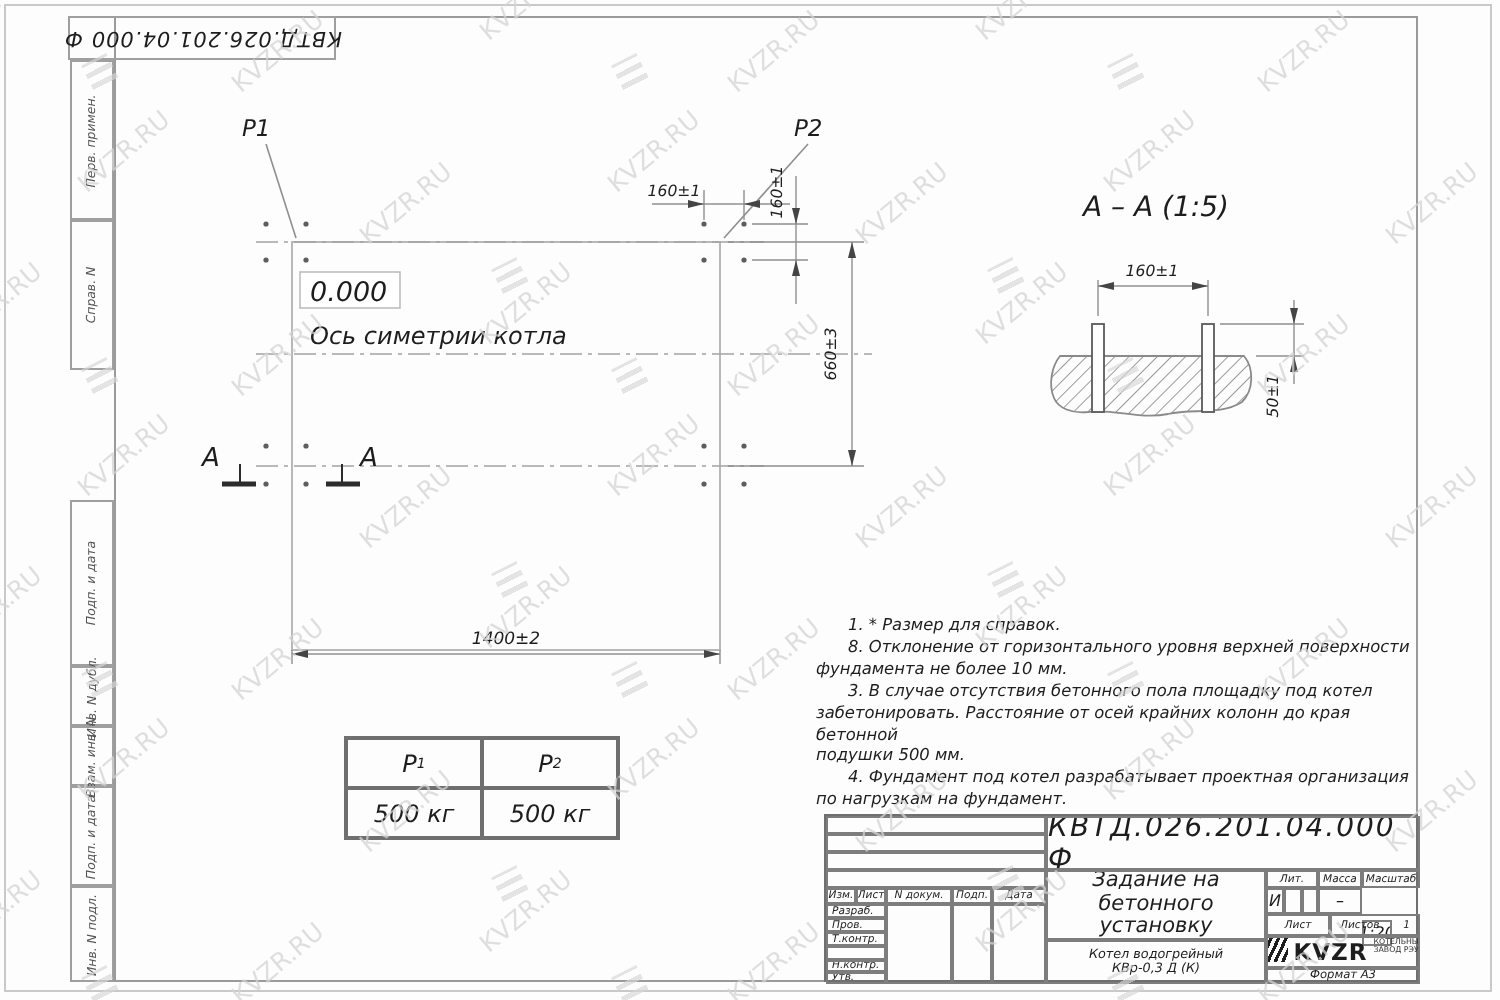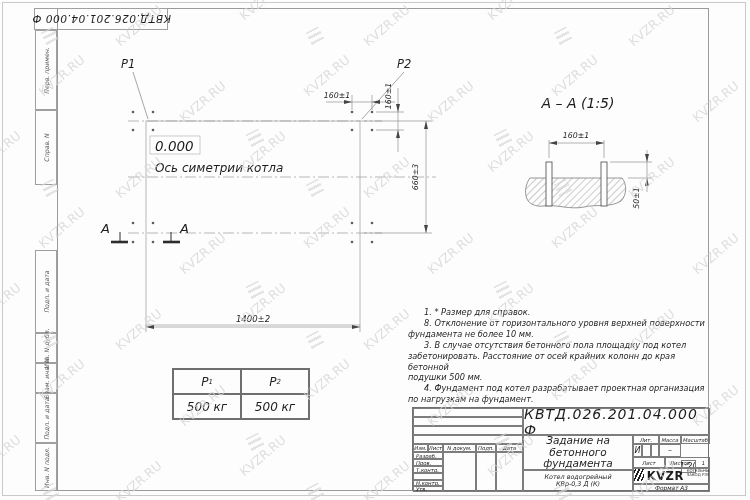--- a/index.html
+++ b/index.html
@@ -222,21 +222,21 @@
     <div class="tbc tb-small tbl" style="left:0;top:78px;width:30px;height:6px;">Утв.</div>
     <div class="tbc" style="left:30px;top:44px;width:33px;height:40px;"></div>
     <div class="tbc" style="left:63px;top:44px;width:20px;height:40px;"></div>
     <div class="tbc" style="left:83px;top:44px;width:27px;height:40px;"></div>
 
     <div class="tbc tb-designation" style="left:110px;top:0;width:187px;height:27px;">КВТД.026.201.04.000  Ф</div>
 
     <div class="tbc tb-title" style="left:110px;top:27px;width:110px;height:35px;">
       <span>Задание на</span>
       <span>бетонного</span>
-      <span>фундамента</span>
+      <span>установку</span>
     </div>
 
     <div class="tbc tb-product" style="left:110px;top:62px;width:110px;height:22px;">
       <span>Котел водогрейный</span>
       <span>КВр-0,3 Д (К)</span>
     </div>
 
     <div class="tbc tb-small" style="left:220px;top:27px;width:26px;height:9px;">Лит.</div>
     <div class="tbc tb-small" style="left:246px;top:27px;width:22px;height:9px;">Масса</div>
     <div class="tbc tb-small" style="left:268px;top:27px;width:29px;height:9px;">Масштаб</div>

